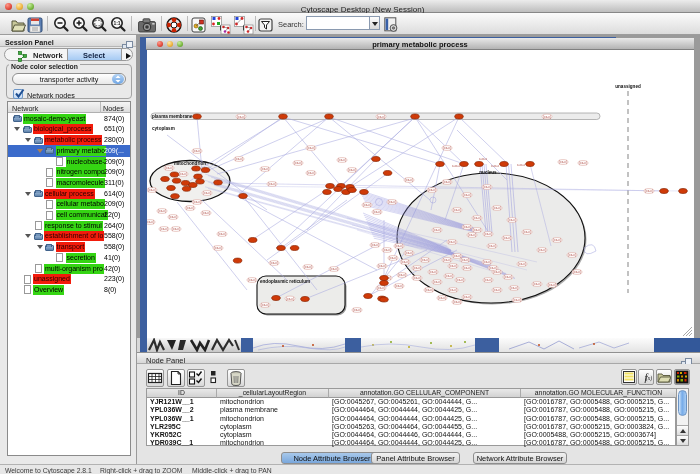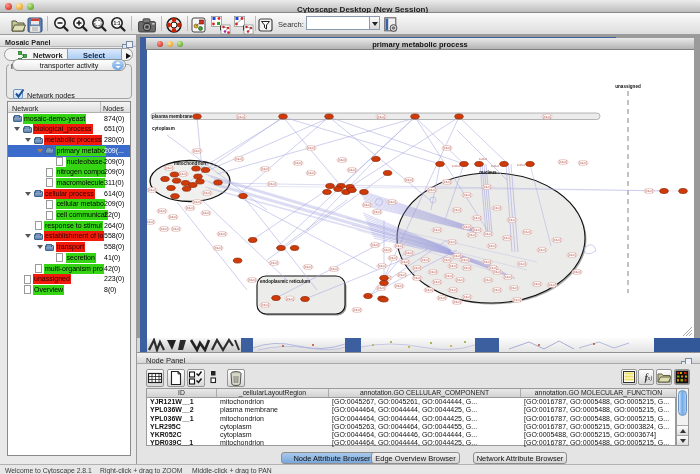--- a/index.html
+++ b/index.html
@@ -1,34 +1,34 @@
 <!DOCTYPE html>
 <html><head><meta charset="utf-8"><style>
 *{margin:0;padding:0;box-sizing:border-box;}
 html,body{width:700px;height:474px;overflow:hidden;}
 body{font-family:"Liberation Sans",sans-serif;position:relative;background:#e9e9e9;}
 .abs{position:absolute;}
 .titlebar{left:0;top:0;width:700px;height:13px;background:linear-gradient(#ececec,#bdbdbd);border-bottom:1px solid #878787;}
-.title{width:100%;text-align:center;font-size:8px;font-weight:bold;color:#1c1c1c;top:5px;padding-left:25px;}
+.title{width:100%;text-align:center;font-size:8px;font-weight:normal;color:#1c1c1c;top:5px;padding-left:25px;}
 .light{border-radius:50%;width:7px;height:7px;top:3px;}
 .toolbar{left:0;top:13px;width:700px;height:22px;background:linear-gradient(#fbfbfb,#dcdcdc);border-bottom:1px solid #9c9c9c;}
 .tsep{top:3px;width:1px;height:15px;background:#bbb;}
 .searchlbl{font-size:7.5px;color:#333;top:6.5px;}
 .searchbox{top:3px;width:63px;height:14px;background:#fff;border:1px solid #8a9ab0;border-right:none;}
 .searchdrop{top:3px;width:11px;height:14px;background:linear-gradient(#fefefe,#d8d8d8);border:1px solid #8a9ab0;}
 .leftpanel{left:0;top:35px;width:137px;height:429px;background:#e9e9e9;border-right:1px solid #9a9a9a;}
 .cphead{left:0;top:0;width:136px;height:12px;background:linear-gradient(#f4f4f4,#d9d9d9);border-bottom:1px solid #b5b5b5;}
 .cphead span{position:absolute;left:5px;top:2.5px;font-size:7.2px;font-weight:bold;color:#222;}
 .tabwrap{left:4px;top:13px;width:129px;height:13px;background:#f5f5f5;border:1px solid #9a9a9a;border-radius:7px;overflow:hidden;}
 .tabnet{left:0;top:0;width:62px;height:13px;font-size:7.5px;font-weight:bold;color:#222;}
 .tabmos{left:62px;top:0;width:54px;height:13px;background:linear-gradient(#dceafc,#9cc5f2);border-left:1px solid #9a9a9a;font-size:7.5px;font-weight:bold;color:#102040;}
 .tabarr{left:116px;top:0;width:13px;height:13px;border-left:1px solid #9a9a9a;}
 .groupbox{left:6px;top:29px;width:126px;height:35px;border:1px solid #a3a3a3;border-radius:4px;}
 .grouplbl{left:9px;top:27.5px;font-size:6.8px;font-weight:bold;color:#222;background:#e9e9e9;padding:0 2px;}
-.combo{left:12px;top:24px;width:114px;height:12px;background:linear-gradient(#ffffff,#e8e8e8);border:1px solid #8f8f8f;border-radius:6px;font-size:7.2px;color:#111;text-align:center;line-height:11px;}
+.combo{left:12px;top:38px;width:114px;height:12px;background:linear-gradient(#ffffff,#e8e8e8);border:1px solid #8f8f8f;border-radius:6px;font-size:7.2px;color:#111;text-align:center;line-height:11px;}
 .combobtn{position:absolute;right:1px;top:0px;width:12px;height:10px;background:linear-gradient(#b5d4f5,#6fa5e3);border-radius:5px;margin:0;}
 .cbox{left:13px;top:54px;width:10px;height:10px;background:linear-gradient(#eaf2fc,#c8ddf5);border:1px solid #6b96c8;border-radius:2px;}
 .cboxlbl{left:27px;top:56px;font-size:7.2px;color:#111;}
 .treepanel{left:7px;top:66px;width:124px;height:355px;background:#fff;border:1px solid #8a8a8a;}
 .treehead{left:0;top:0;width:122px;height:11px;background:linear-gradient(#f5f5f5,#dddddd);border-bottom:1px solid #b0b0b0;}
 .treehead span{position:absolute;top:1.5px;font-size:7.2px;color:#222;}
 .trow{left:0;width:122px;height:10.7px;font-size:7px;color:#000;}
 .thl{position:absolute;top:0px;height:10px;line-height:10px;padding:0 1px;white-space:nowrap;overflow:hidden;}
 .tcount{position:absolute;left:96px;top:0px;height:10px;line-height:10px;font-size:7px;color:#000;}
 .folder{position:absolute;width:9px;height:6px;background:linear-gradient(#9db8d6,#5e82ab);border:1px solid #41638c;border-radius:1px;top:2.5px;}
@@ -177,21 +177,21 @@
 
 <g transform="translate(384,1)">
 <rect x="0.8" y="0.8" width="11" height="13" fill="#f0f0f0" stroke="#555" stroke-width="1"></rect>
 <rect x="1.6" y="1.6" width="2.6" height="11.4" fill="#3860a8"></rect>
 <circle cx="9.5" cy="11" r="3.4" fill="#d8d8d8" stroke="#333" stroke-width="0.8"></circle>
 <circle cx="9.5" cy="11" r="1.2" fill="#888" stroke="#333" stroke-width="0.5"></circle>
 </g>
 </svg>
 <div class="leftpanel abs">
 <div class="cphead abs">
-      <span>Mosaic Panel</span>
+      <span>Session Panel</span>
       <div class="abs" style="left:122px;top:1.5px"><svg width="11" height="10" viewBox="0 0 11 10">
 <rect x="0.5" y="3.5" width="6" height="6" fill="#dfe6ef" stroke="#7a8aa0" stroke-width="1"></rect>
 <rect x="4.5" y="0.5" width="6" height="6" fill="#eef2f8" stroke="#7a8aa0" stroke-width="1"></rect>
 </svg></div>
     </div>
 <div class="tabwrap abs">
 <div class="tabnet abs">
         <span class="abs" style="left:28px;top:2px">Network</span>
       </div>
 <div class="tabmos abs">
@@ -853,20 +853,20 @@
 <div class="abs" style="left:1px;top:1px;width:9px;height:26px;background:linear-gradient(90deg,#cfe4fa,#74aae8 45%,#a8ccf2);border-radius:5px;border:0.5px solid #6a93c4"></div>
 <div class="abs" style="left:0;top:36px;width:11px;height:10px;background:linear-gradient(#fdfdfd,#dcdcdc);border-top:1px solid #aaa">
         <div style="margin:3px auto 0;width:0;height:0;border-left:3px solid transparent;border-right:3px solid transparent;border-bottom:4px solid #333"></div>
       </div>
 <div class="abs" style="left:0;top:46px;width:11px;height:10px;background:linear-gradient(#fdfdfd,#dcdcdc);border-top:1px solid #aaa">
         <div style="margin:3px auto 0;width:0;height:0;border-left:3px solid transparent;border-right:3px solid transparent;border-top:4px solid #333"></div>
       </div>
 </div>
 <div class="dtabs abs" style="left:144px;top:88px">
 <div class="dtab dtabsel" style="left:0px;width:102px">Node Attribute Browser</div>
-<div class="dtab" style="left:90px;width:89px">Edge Overview Browser</div>
+<div class="dtab" style="left:90px;width:89px">Panel Attribute Browser</div>
 <div class="dtab" style="left:192px;width:94px">Network Attribute Browser</div>
 </div>
 </div>
 <div class="statusbar abs">
 <span style="left:5px">Welcome to Cytoscape 2.8.1</span>
 <span style="left:100px">Right-click + drag to ZOOM</span>
 <span style="left:192px">Middle-click + drag to PAN</span>
 </div>
 </body></html>

